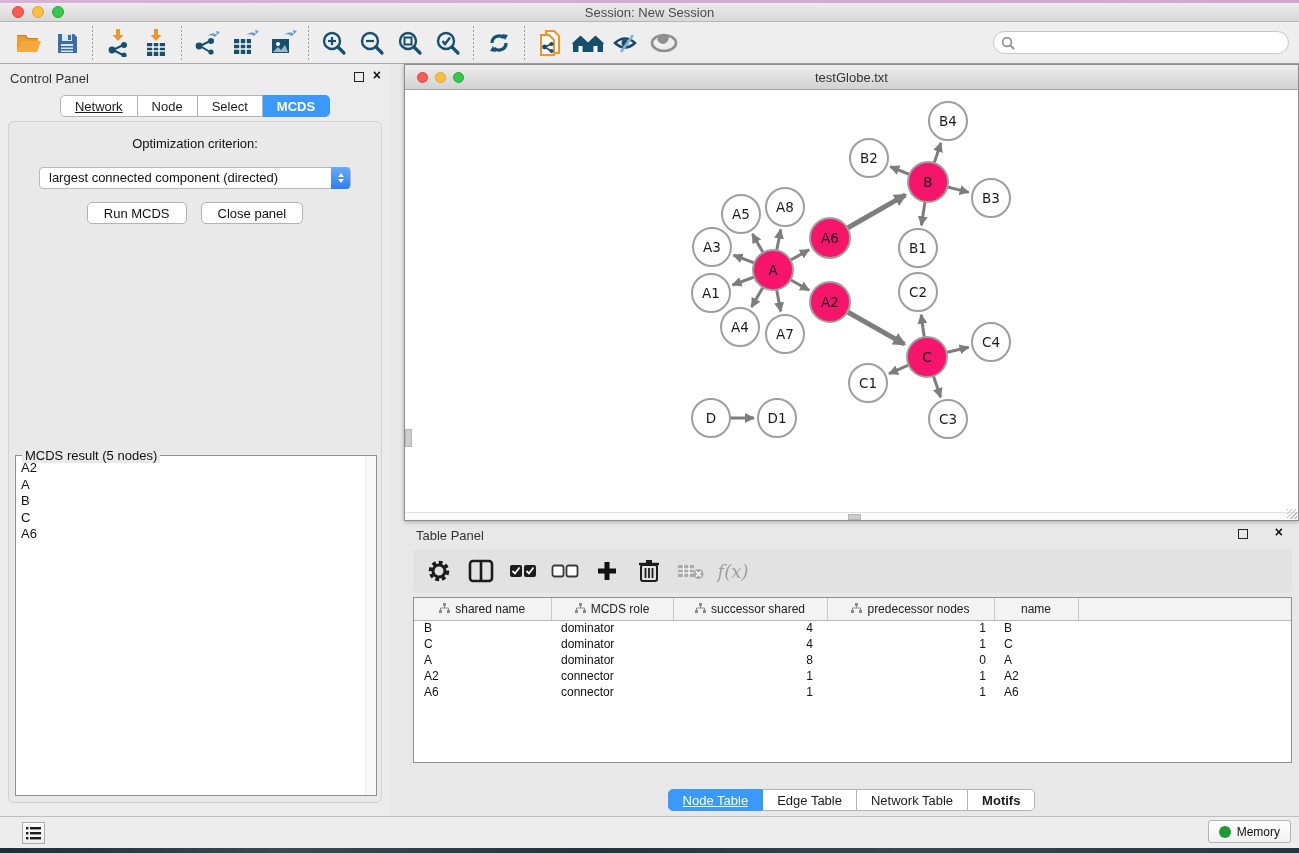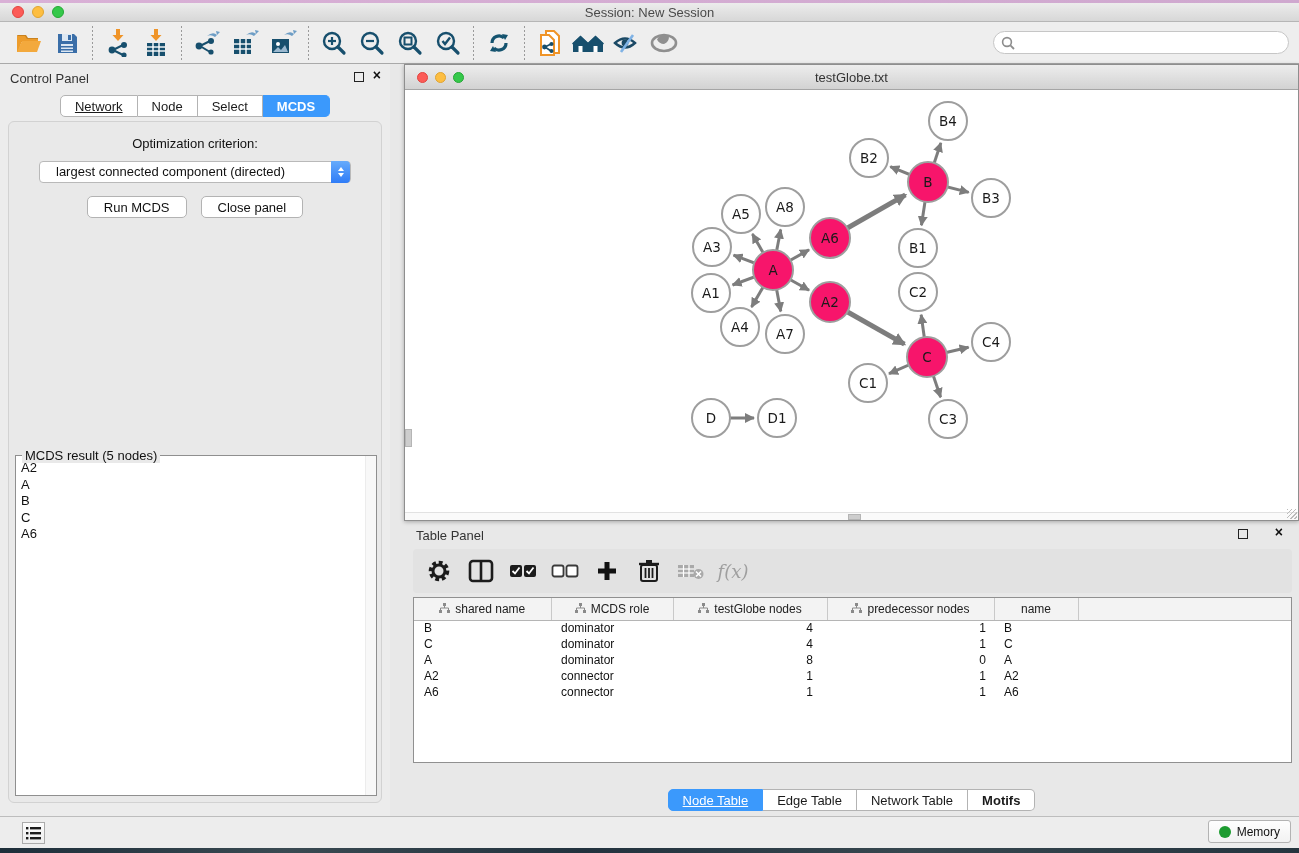--- a/index.html
+++ b/index.html
@@ -38,23 +38,23 @@
   .seg { display:flex; }
   .seg-btn { background:#fff; border:1px solid #b3b3b3; padding:2px 14px; font-size:13px; color:#1a1a1a; cursor:pointer; height:22px; line-height:17px; }
   .seg-btn + .seg-btn { border-left:none; }
   .seg-btn:first-child { border-radius:5px 0 0 5px;text-decoration:underline; }
   .seg-btn:last-child { border-radius:0 5px 5px 0;font-weight:bold; }
   .seg-btn.sel { background:#3b99fc; border-color:#3b99fc; color:#fff; }
   .cp-tabs { position:absolute; top:31px; left:0; right:0; display:flex; justify-content:center; }
   .cp-inner { position:absolute; left:8px; right:8px; top:57px; bottom:13px; background:#e9e9e9;
     border:1px solid #d2d2d2; border-radius:6px; }
   .opt-label { text-align:center; margin-top:14px; font-size:13px; color:#111; }
-  .dropdown { position:relative; margin:10px auto 0; width:312px; height:22px; background:#fff;
+  .dropdown { position:relative; margin:16px auto 0; width:312px; height:22px; background:#fff;
     border:1px solid #b9b9b9; border-radius:4px; font-size:13px; color:#111; line-height:20px;
-    padding-left:16px; cursor:pointer; }
+    padding-left:9px; cursor:pointer; }
   .dd-step { position:absolute; right:0; top:-1px; width:19px; height:22px; border-radius:0 4px 4px 0;
     background:linear-gradient(#66abfb,#2f7cf7); display:flex; flex-direction:column; align-items:center; justify-content:center; gap:2px; }
   .dd-step i { width:0; height:0; border-left:3.5px solid transparent; border-right:3.5px solid transparent; }
   .dd-step i.up { border-bottom:4px solid #fff; }
   .dd-step i.down { border-top:4px solid #fff; }
   .btn-row { display:flex; justify-content:center; gap:14px; margin-top:13px; }
   .push-btn { background:#fff; border:1px solid #b3b3b3; border-radius:5px; height:22px; padding:0 16px;
     font-size:13px; color:#111; cursor:pointer; }
   .result-group { position:absolute; left:6px; right:4px; top:333px; bottom:6px; border:1px solid #8f8f8f; background:#fff; }
   .result-legend { position:absolute; top:-8px; left:6px; background:#e9e9e9; padding:0 3px; font-size:13px; color:#111; }
@@ -563,21 +563,21 @@
                   </svg><span>MCDS role</span></th>
                 <th><svg class="hico" width="11" height="11" viewBox="0 0 11 11">
                     <g fill="#8a8a8a">
                       <rect x="4" y="0" width="3" height="3"></rect>
                       <rect x="0" y="7" width="3" height="3"></rect>
                       <rect x="8" y="7" width="3" height="3"></rect>
                     </g>
                     <g stroke="#8a8a8a" stroke-width="1">
                       <path d="M5.5 3v2M1.5 7V5h8v2" fill="none"></path>
                     </g>
-                  </svg><span>testGlobe nodes</span></th>
+                  </svg><span>successor shared</span></th>
                 <th><svg class="hico" width="11" height="11" viewBox="0 0 11 11">
                     <g fill="#8a8a8a">
                       <rect x="4" y="0" width="3" height="3"></rect>
                       <rect x="0" y="7" width="3" height="3"></rect>
                       <rect x="8" y="7" width="3" height="3"></rect>
                     </g>
                     <g stroke="#8a8a8a" stroke-width="1">
                       <path d="M5.5 3v2M1.5 7V5h8v2" fill="none"></path>
                     </g>
                   </svg><span>predecessor nodes</span></th>

